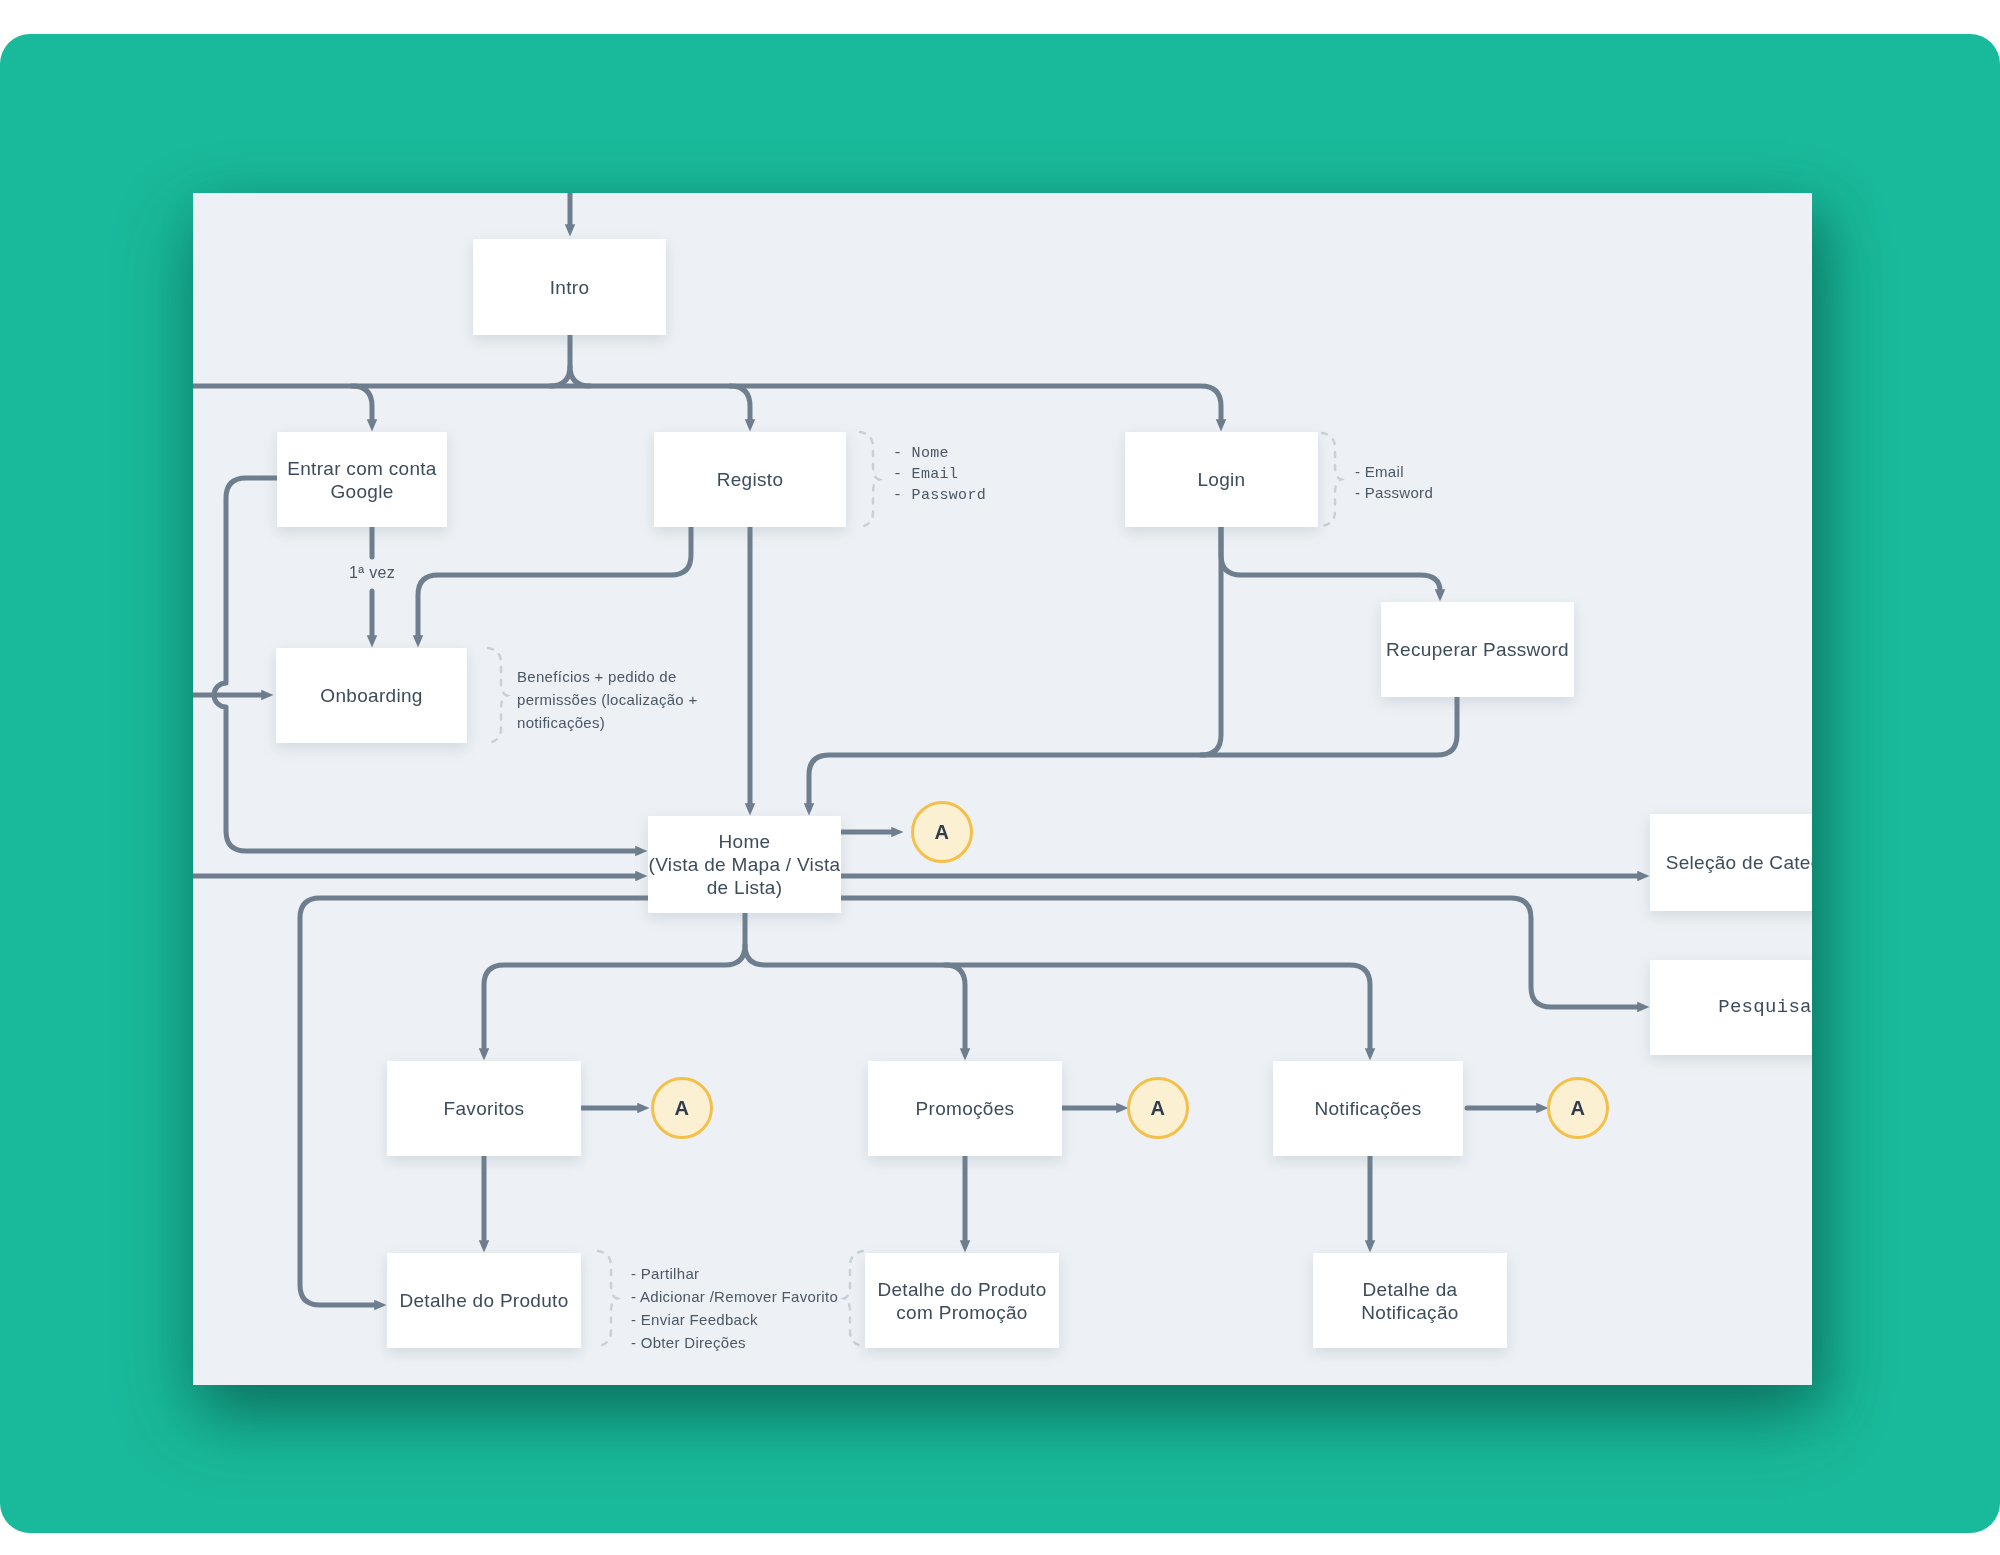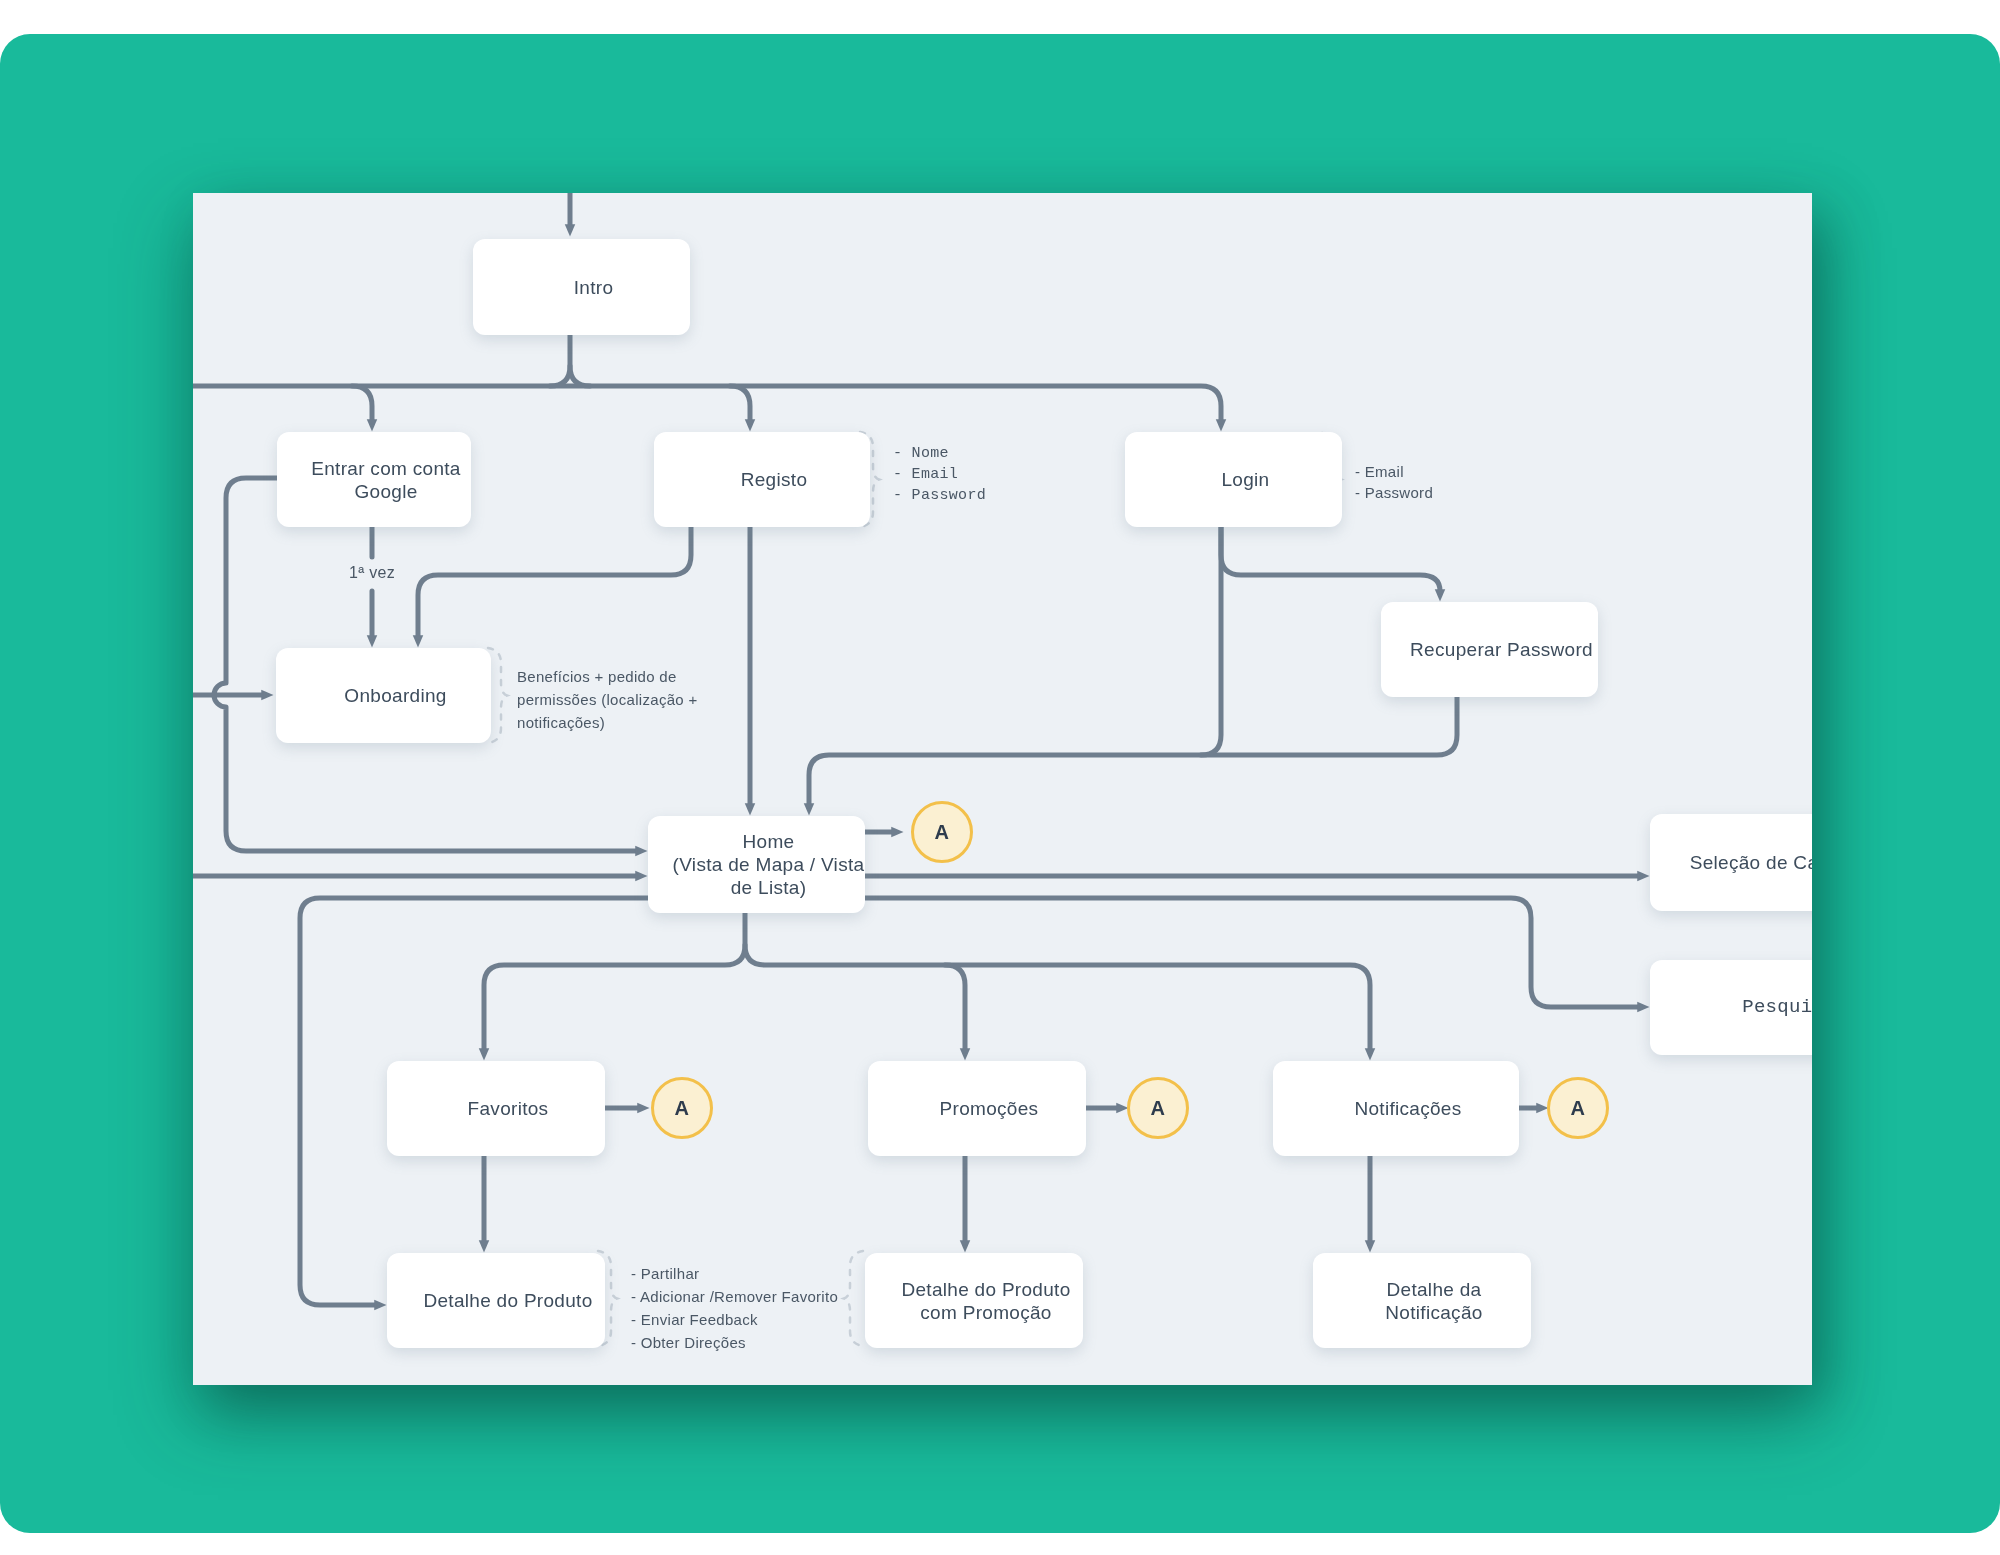--- a/index.html
+++ b/index.html
@@ -28,23 +28,23 @@
     position:absolute;left:193px;top:193px;width:1619px;height:1192px;
     background:var(--canvas-bg);overflow:hidden;
     box-shadow:0 30px 70px rgba(5,60,50,.45), 18px 18px 45px rgba(5,60,50,.25);
   }
   .connector-layer{position:absolute;left:0;top:0;}
   .edge{fill:none;stroke:var(--connector);stroke-width:5;stroke-linecap:round;stroke-linejoin:round;}
   .arrow-head{fill:var(--connector);}
   .brace{fill:none;stroke:var(--brace);stroke-width:2.5;stroke-linecap:round;stroke-dasharray:5 8;}
   .node{
     position:absolute;display:flex;align-items:center;justify-content:center;
-    background:var(--node-bg);border-radius:12px;color:var(--node-text);
+    background:var(--node-bg);border-radius:1px;color:var(--node-text);
     font-size:19px;line-height:23px;text-align:center;white-space:pre-line;
-    letter-spacing:.3px;box-shadow:0 5px 14px rgba(108,130,150,.22);padding-left:24px;
+    letter-spacing:.3px;box-shadow:0 5px 14px rgba(108,130,150,.22);
   }
   .node.nowrap{white-space:nowrap;}
   .anchor{
     position:absolute;width:62px;height:62px;border-radius:50%;box-sizing:border-box;
     background:var(--circle-fill);border:3px solid var(--circle-border);
     display:flex;align-items:center;justify-content:center;
     color:var(--circle-text);font-size:20px;font-weight:bold;letter-spacing:.5px;
   }
   .note{
     position:absolute;color:var(--annotation-text);font-size:15px;
@@ -111,21 +111,21 @@
         <div class="node" style="left: 932px; top: 239px; width: 193px; height: 95px;">Login</div>
         <div class="node" style="left: 83px; top: 455px; width: 191px; height: 95px;">Onboarding</div>
         <div class="node" style="left: 1168px; top: 409px; width: 193px; height: 95px; margin-left: 20px;">Recuperar Password</div>
         <div class="node" style="left: 455px; top: 623px; width: 193px; height: 97px;">Home
 (Vista de Mapa / Vista
 de Lista)</div>
         <div class="node nowrap" style="left: 1457px; top: 621px; width: 230px; height: 97px;">Seleção de Categorias</div>
         <div class="node nowrap" style="left: 1457px; top: 767px; width: 230px; height: 95px; font-family: Liberation Mono, monospace;">Pesquisa</div>
         <div class="node" style="left: 194px; top: 868px; width: 194px; height: 95px;">Favoritos</div>
         <div class="node" style="left: 675px; top: 868px; width: 194px; height: 95px;">Promoções</div>
-        <div class="node" style="left: 1080px; top: 868px; width: 222px; height: 95px;">Notificações</div>
+        <div class="node" style="left: 1080px; top: 868px; width: 190px; height: 95px;">Notificações</div>
         <div class="node" style="left: 194px; top: 1060px; width: 194px; height: 95px;">Detalhe do Produto</div>
         <div class="node" style="left: 672px; top: 1060px; width: 194px; height: 95px;">Detalhe do Produto
 com Promoção</div>
         <div class="node" style="left: 1120px; top: 1060px; width: 194px; height: 95px;">Detalhe da
 Notificação</div>
       </div>
     <div>
         <div class="anchor" style="left: 718px; top: 608px;">A</div>
         <div class="anchor" style="left: 458px; top: 884px;">A</div>
         <div class="anchor" style="left: 934px; top: 884px;">A</div>

